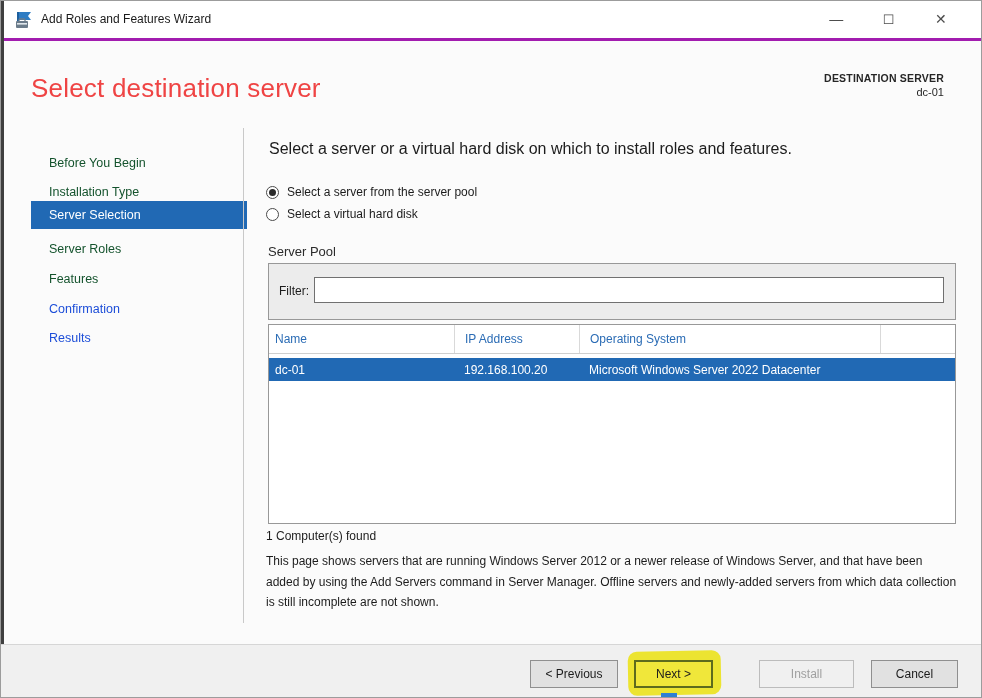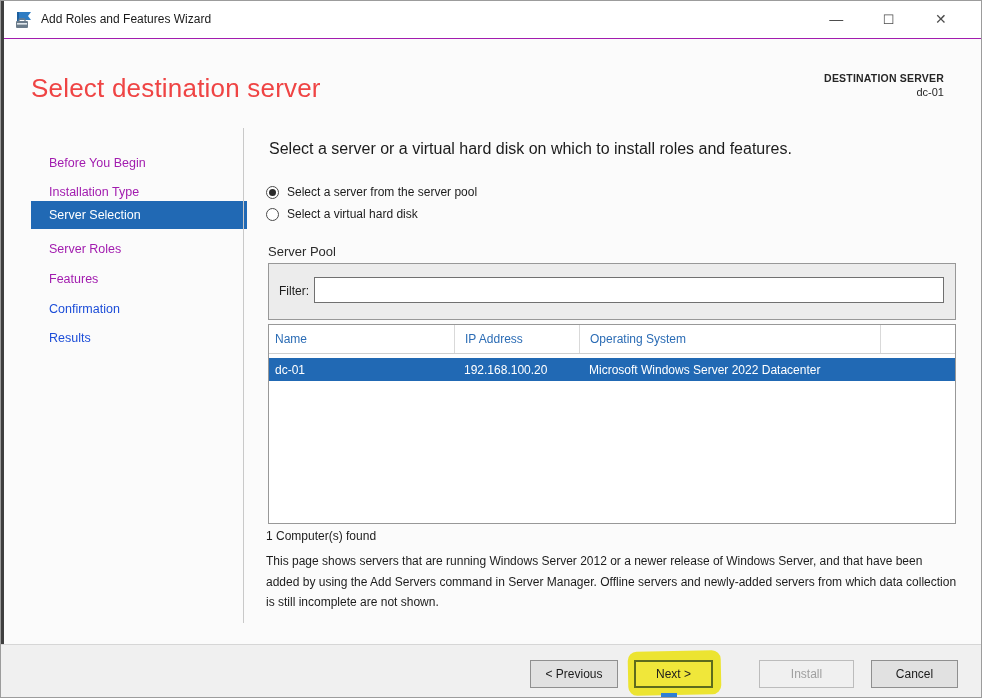--- a/index.html
+++ b/index.html
@@ -1,36 +1,36 @@
 <!DOCTYPE html>
 <html><head>
 <meta charset="utf-8">
 <style>
   html,body{margin:0;padding:0;background:#cfcfcf;font-family:"Liberation Sans",sans-serif;}
   .window{position:relative;width:982px;height:698px;background:#fbfbfb;border:1px solid #9c9c9c;box-sizing:border-box;overflow:hidden;}
   .left-edge{position:absolute;left:0;top:0;width:3px;height:698px;background:#3f3f3f;}
   .top-notch{position:absolute;left:262px;top:0;width:2px;height:8px;background:#2b2b2b;}
 
   
-  .titlebar{position:absolute;left:3px;top:0;right:0;height:37px;background:#ffffff;border-bottom:1px solid #a21caf;}
+  .titlebar{position:absolute;left:3px;top:0;right:0;height:37px;background:#ffffff;border-bottom:3px solid #a21caf;}
   .app-icon{position:absolute;left:11px;top:10px;width:18px;height:18px;}
   .title-text{position:absolute;left:37px;top:11px;font-size:12px;color:#1a1a1a;white-space:nowrap;}
   .win-controls{position:absolute;left:806px;top:0;width:157px;height:36px;display:flex;}
   .win-btn{flex:1;display:flex;align-items:center;justify-content:center;font-size:14px;color:#4d4d4d;cursor:default;}
   .win-btn.maxi{font-size:13px;}
 
   
   .header-title{position:absolute;left:30px;top:72px;font-size:26px;font-weight:300;color:#ef4444;letter-spacing:0.2px;}
   .dest{position:absolute;right:37px;top:71px;text-align:right;color:#262626;}
   .dest-label{font-size:10.5px;font-weight:bold;letter-spacing:0.2px;}
   .dest-value{font-size:11px;margin-top:2px;}
 
   
   .sidebar{position:absolute;left:3px;top:127px;width:239px;}
-  .nav-item{position:absolute;left:27px;width:216px;height:28px;line-height:28px;font-size:12.5px;color:#a21caf;padding-left:18px;box-sizing:border-box;cursor:default;white-space:nowrap;}
+  .nav-item{position:absolute;left:27px;width:216px;height:28px;line-height:28px;font-size:12.5px;color:#14532d;padding-left:18px;box-sizing:border-box;cursor:default;white-space:nowrap;}
   .nav-item.selected{background:#2169b4;color:#ffffff;}
   .nav-item.disabled{color:#1d4ed8;}
   .v-divider{position:absolute;left:242px;top:127px;width:1px;height:495px;background:#c9c9c9;}
 
   
   .intro{position:absolute;left:268px;top:139px;font-size:16px;color:#1c1c1c;}
   .radio-row{position:absolute;left:265px;height:16px;display:flex;align-items:center;}
   .radio-circle{width:13px;height:13px;border:1px solid #4a4a4a;border-radius:50%;background:#fff;box-sizing:border-box;position:relative;}
   .radio-circle.checked::after{content:"";position:absolute;left:2px;top:2px;width:7px;height:7px;border-radius:50%;background:#2b2b2b;}
   .radio-label{margin-left:8px;font-size:12px;color:#1c1c1c;white-space:nowrap;}

